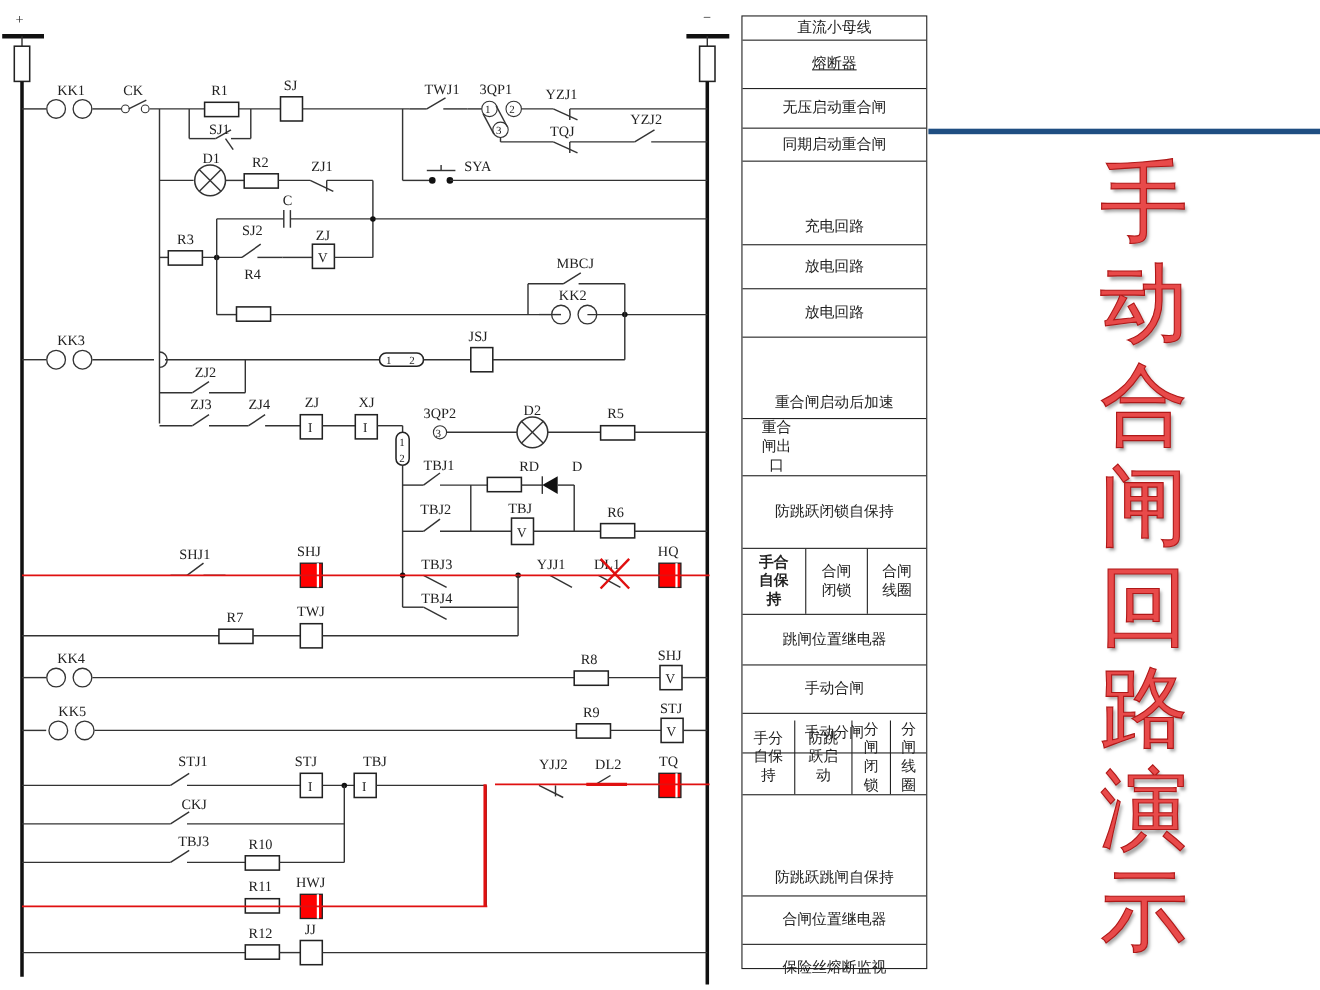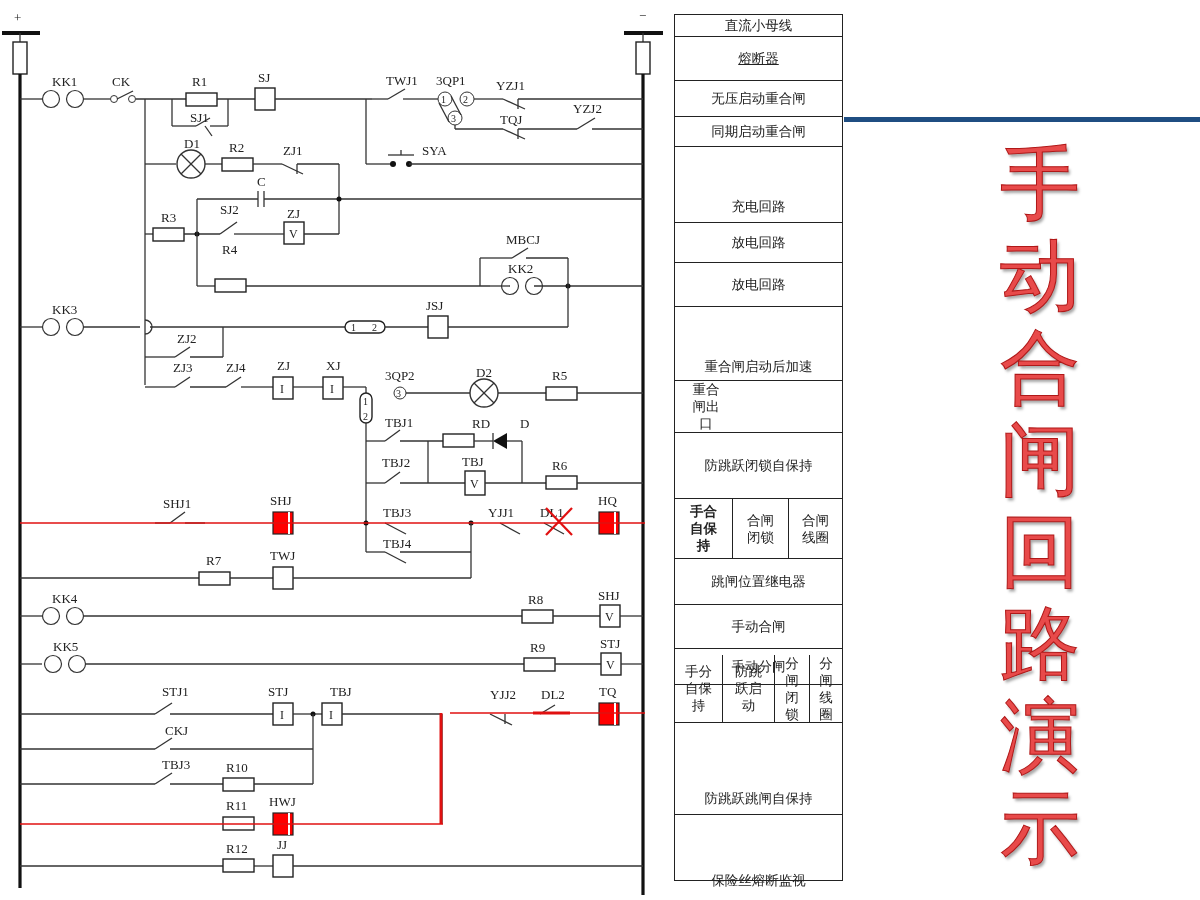--- a/index.html
+++ b/index.html
@@ -449,20 +449,23 @@
 闭
 锁</div>
       <div class="cell" style="flex: 1 1 0%; white-space: pre-line;">分
 闸
 线
 圈</div>
     </div>
     <div class="row" style="top: 768px; height: 32px;">
       <div class="cell" style="flex: 1 1 0%; white-space: pre-line;">防跳跃跳闸自保持</div>
     </div>
+    <div class="row" style="top: 800px; height: 44px;">
+      <div class="cell" style="flex: 1 1 0%; white-space: pre-line;">合闸位置继电器</div>
+    </div>
     <div class="row" style="top: 844px; height: 43px;">
       <div class="cell" style="flex: 1 1 0%; white-space: pre-line;">保险丝熔断监视</div>
     </div>
   </div>
 
 <div id="accent-line"></div>
 
 <div id="title-vertical">
     <span>手</span>
     <span>动</span>

